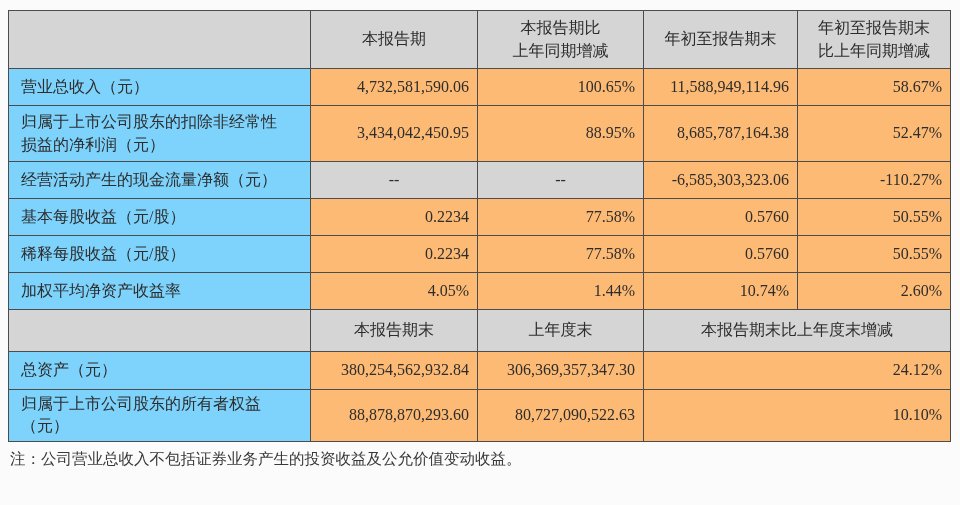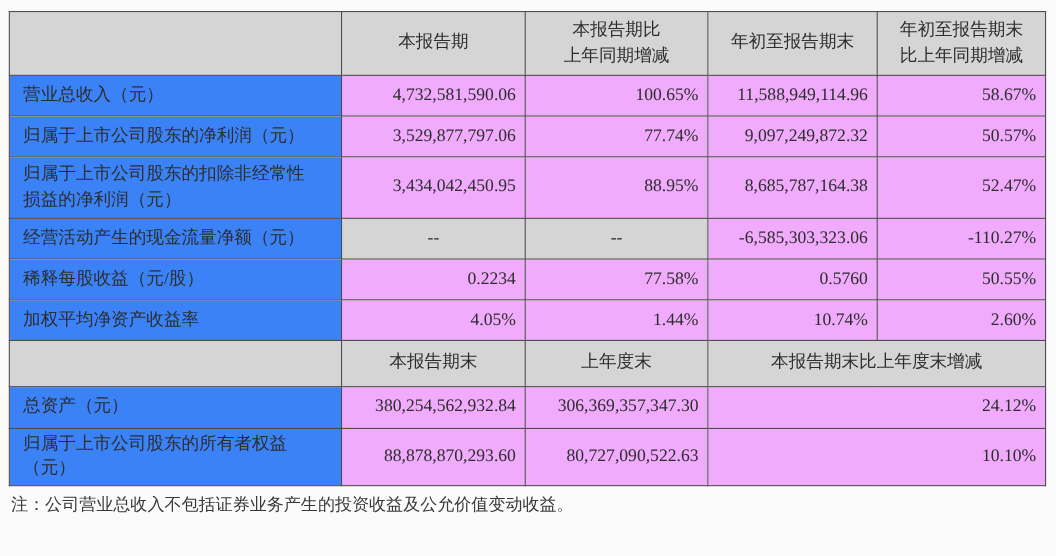--- a/index.html
+++ b/index.html
@@ -13,22 +13,22 @@
     width:942px;margin:10px 0 0 8px;border-radius:10px;
   }
   th,td{
     border:1px solid #4c4c4c;
     font-size:16px;font-weight:normal;
     padding:3px 8px;vertical-align:middle;
     white-space:pre-line;line-height:1.4;
     overflow:hidden;
   }
   th{background:#d5d5d5;text-align:center;}
-  td.lbl{background:#3b82f6;text-align:left;padding-left:12px;}
-  td.val{background:#f0abfc;text-align:right;}
+  td.lbl{background:#7dd3fc;text-align:left;padding-left:12px;}
+  td.val{background:#fdba74;text-align:right;}
   td.dash{background:#d5d5d5;text-align:center;}
   tr.hrow1{height:58px;}
   tr.r{height:37px;}
   tr.tall{height:56px;padding-left:43px;}
   tr.hrow2{height:42px;}
   tr.r8{height:38px;}
   tr.r9{height:46px;}
   .note{
     margin:7px 0 0 10px;font-size:15.5px;color:#383838;
   }
@@ -57,45 +57,45 @@
   </tr>
 
   <tr class="r">
     <td class="lbl">营业总收入（元）</td>
     <td class="val">4,732,581,590.06</td>
     <td class="val">100.65%</td>
     <td class="val">11,588,949,114.96</td>
     <td class="val">58.67%</td>
   </tr>
 
-  <tr class="r">
-    <td class="lbl">归属于上市公司股东的净利润（元）</td>
-    <td class="val">3,529,877,797.06</td>
-    <td class="val">77.74%</td>
-    <td class="val">9,097,249,872.32</td>
-    <td class="val">50.57%</td>
-  </tr>
 
   <tr class="tall">
     <td class="lbl">归属于上市公司股东的扣除非经常性
 损益的净利润（元）</td>
     <td class="val">3,434,042,450.95</td>
     <td class="val">88.95%</td>
     <td class="val">8,685,787,164.38</td>
     <td class="val">52.47%</td>
   </tr>
 
   <tr class="r">
     <td class="lbl">经营活动产生的现金流量净额（元）</td>
     <td class="dash">--</td>
     <td class="dash">--</td>
     <td class="val">-6,585,303,323.06</td>
     <td class="val">-110.27%</td>
   </tr>
 
+  <tr class="r">
+    <td class="lbl">基本每股收益（元/股）</td>
+    <td class="val">0.2234</td>
+    <td class="val">77.58%</td>
+    <td class="val">0.5760</td>
+    <td class="val">50.55%</td>
+  </tr>
 
   <tr class="r">
     <td class="lbl">稀释每股收益（元/股）</td>
     <td class="val">0.2234</td>
     <td class="val">77.58%</td>
     <td class="val">0.5760</td>
     <td class="val">50.55%</td>
   </tr>
 
   <tr class="r">

